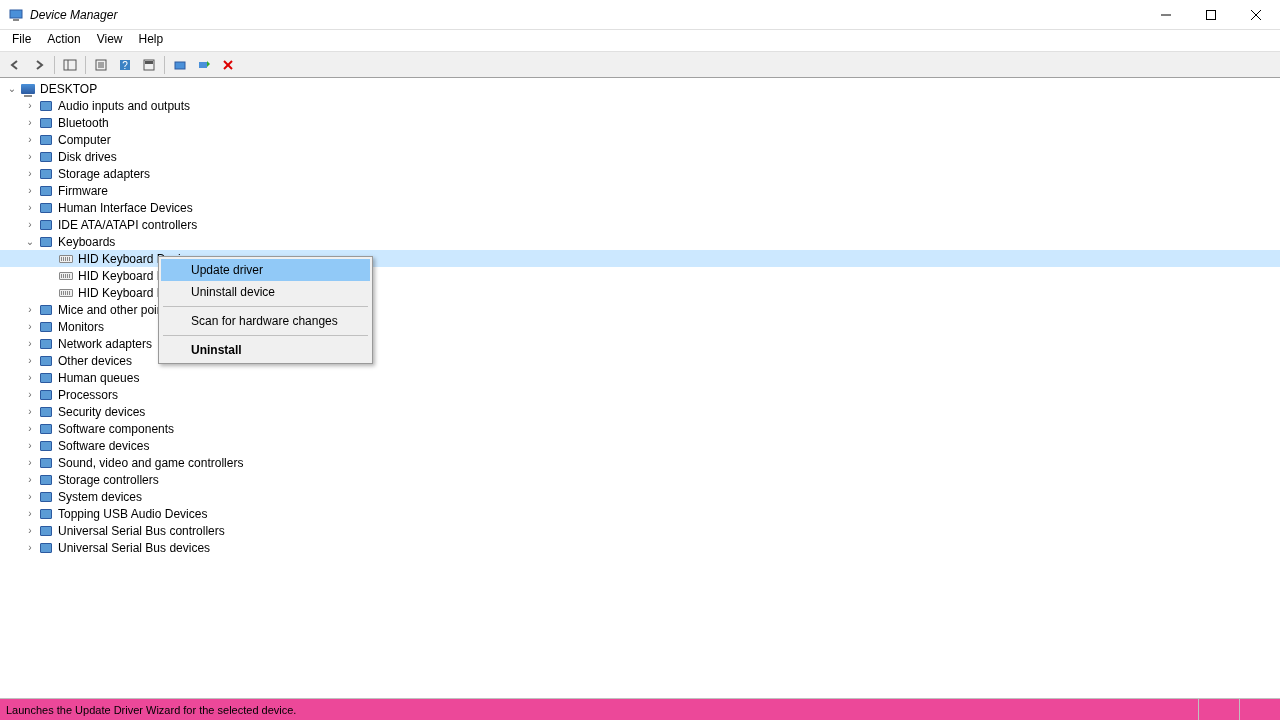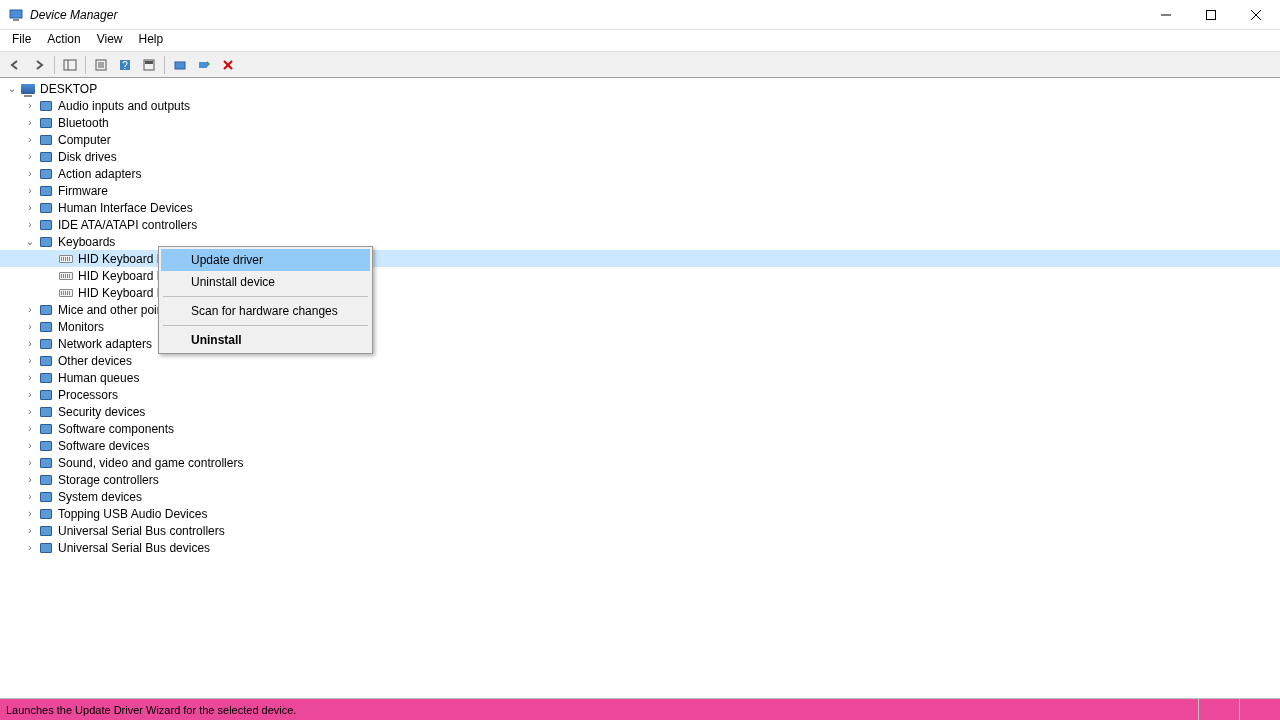--- a/index.html
+++ b/index.html
@@ -177,21 +177,21 @@
         <span class="node-icon">
           <span class="ico-device"></span>
         </span>
         <span class="node-label">Disk drives</span>
       </div>
       <div class="tree-node" style="padding-left: 22px;">
         <span class="expand-toggle">›</span>
         <span class="node-icon">
           <span class="ico-device"></span>
         </span>
-        <span class="node-label">Action adapters</span>
+        <span class="node-label">Storage adapters</span>
       </div>
       <div class="tree-node" style="padding-left: 22px;">
         <span class="expand-toggle">›</span>
         <span class="node-icon">
           <span class="ico-device"></span>
         </span>
         <span class="node-label">Firmware</span>
       </div>
       <div class="tree-node" style="padding-left: 22px;">
         <span class="expand-toggle">›</span>
@@ -332,21 +332,21 @@
       </div>
       <div class="tree-node" style="padding-left: 22px;">
         <span class="expand-toggle">›</span>
         <span class="node-icon">
           <span class="ico-device"></span>
         </span>
         <span class="node-label">Universal Serial Bus devices</span>
       </div>
     </div>
 
-  <div class="context-menu" style="left:158px; top:168px;">
+  <div class="context-menu" style="left:158px; top:178px;">
     <div class="ctx-item highlighted">Update driver</div>
     <div class="ctx-item">Uninstall device</div>
     <div class="ctx-sep"></div>
     <div class="ctx-item">Scan for hardware changes</div>
     <div class="ctx-sep"></div>
     <div class="ctx-item bold">Uninstall</div>
   </div>
 </div>
 
 <div class="statusbar">

